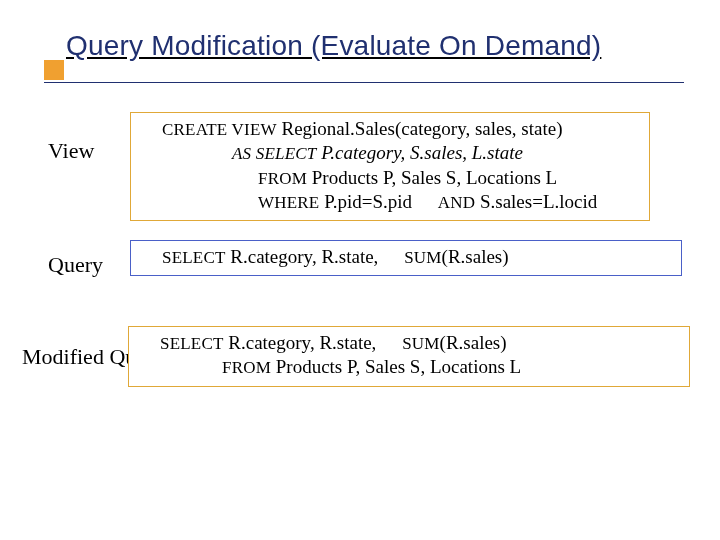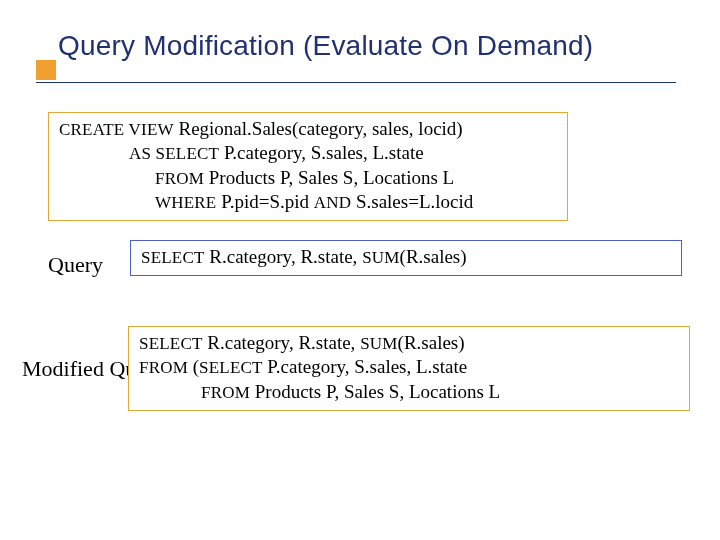--- a/index.html
+++ b/index.html
@@ -7,23 +7,24 @@
     padding: 0;
     width: 720px;
     height: 540px;
     background: #fff;
     font-family: Verdana, Geneva, sans-serif;
     position: relative;
     overflow: hidden;
   }
   .title-wrap {
     position: absolute;
-    left: 36px;
+    left: 44px;
     top: 30px;
     right: 20px;
+    text-decoration: underline;
   }
   .accent-square {
     position: absolute;
     left: 0;
     top: 30px;
     width: 20px;
     height: 20px;
     background: #f0a030;
   }
   .title {
@@ -57,52 +58,53 @@
   .codebox {
     border: 1.5px solid #e0a838;
     padding: 4px 10px 6px 10px;
     font-family: "Times New Roman", Times, serif;
     font-size: 19px;
     line-height: 1.28;
     color: #000;
     background: #fff;
   }
   .codebox.blue { border-color: #4a60c8; }
-  .kw { font-variant: small-caps; font-size: 17px; letter-spacing: 0.2px; }
+  .kw { font-variant: small-caps; font-size: 17px; letter-spacing: 0.2px; margin-left: 21px; }
 
   #row-view  { left: 48px;  top: 112px; }
   #row-view .label { width: 70px; padding-top: 26px; }
   #row-view .codebox { width: 498px; }
 
   #row-query { left: 48px;  top: 240px; }
   #row-query .label { width: 70px; padding-top: 12px; }
   #row-query .codebox { width: 530px; }
 
   #row-mod   { left: 22px;   top: 326px; align-items: center; }
   #row-mod .label { width: 94px; line-height: 1.15; }
   #row-mod .codebox { width: 540px; }
 
-  .ind1 { padding-left: 70px; display:block;}
+  .ind1 { padding-left: 70px; display:block;font-style:italic;}
   .ind2 { padding-left: 96px; display:block;}
   .ind3 { padding-left: 62px; display:block;}
   .blk  { display:block; }
 </style>
 </head>
 <body>
 
 <div class="title-wrap">
   <div class="accent-square"></div>
   <div class="title">Query Modification (Evaluate On Demand)</div>
   <div class="title-underline"></div>
 </div>
 
 <div class="row" id="row-view">
+  <div class="label">View</div>
   <div class="codebox">
     <span class="blk">
-      <span class="kw">CREATE VIEW</span><span> Regional.Sales(category, sales, locid)</span>
+      <span class="kw">CREATE VIEW</span><span> Regional.Sales(category, sales, state)</span>
     </span>
     <span class="ind1">
       <span class="kw">AS SELECT</span><span> P.category, S.sales, L.state</span>
     </span>
     <span class="ind2">
       <span class="kw">FROM</span><span> Products P, Sales S, Locations L</span>
     </span>
     <span class="ind2">
       <span class="kw">WHERE</span><span> P.pid=S.pid </span><span class="kw">AND</span><span> S.sales=L.locid</span>
     </span>
@@ -117,20 +119,17 @@
     </span>
   </div>
 </div>
 
 <div class="row" id="row-mod">
   <div class="label">Modified Query</div>
   <div class="codebox">
     <span class="blk">
       <span class="kw">SELECT</span><span> R.category, R.state, </span><span class="kw">SUM</span><span>(R.sales)</span>
     </span>
-    <span class="blk">
-      <span class="kw">FROM</span><span> (</span><span class="kw">SELECT</span><span> P.category, S.sales, L.state</span>
-    </span>
     <span class="ind3">
       <span class="kw">FROM</span><span> Products P, Sales S, Locations L</span>
     </span>
   </div>
 </div>
 
 </body></html>

